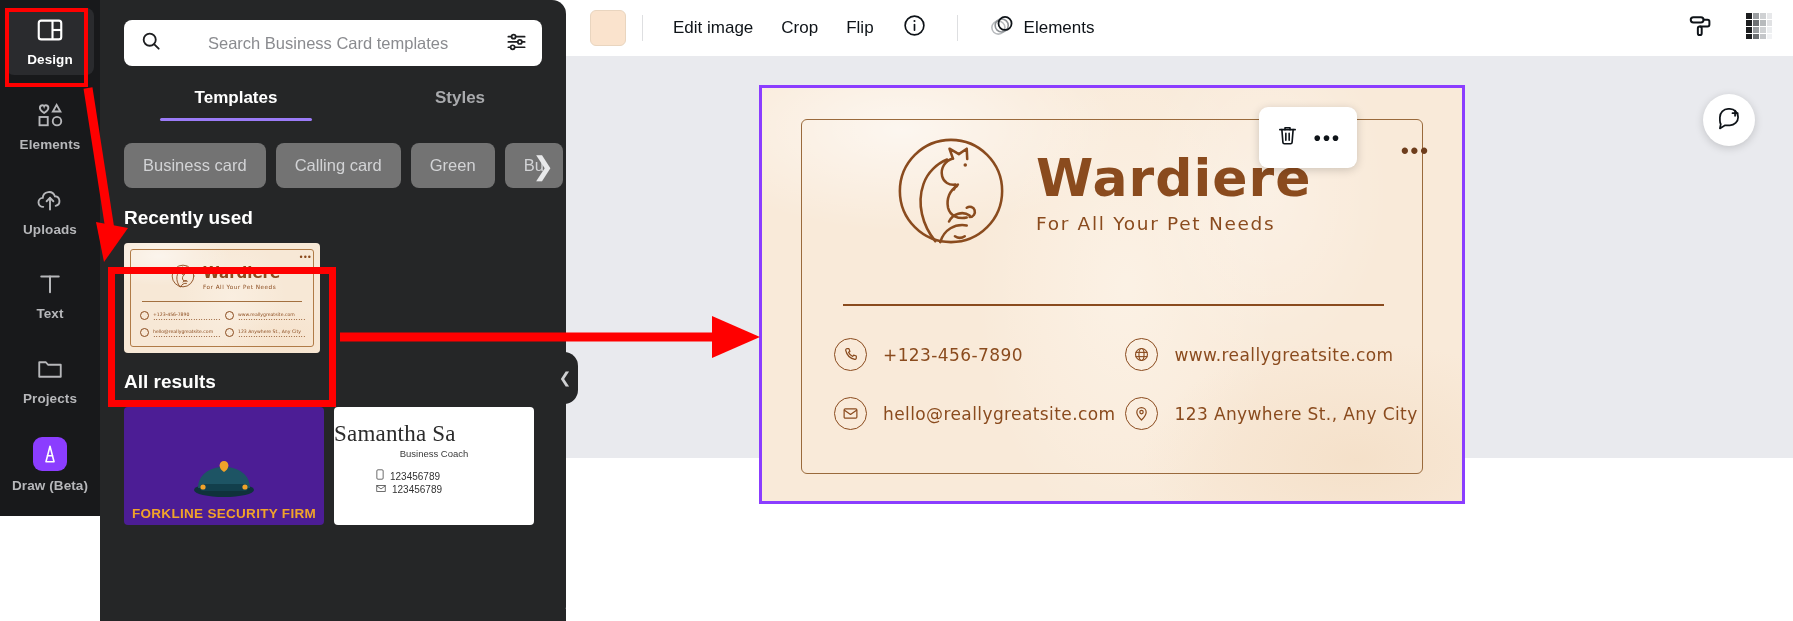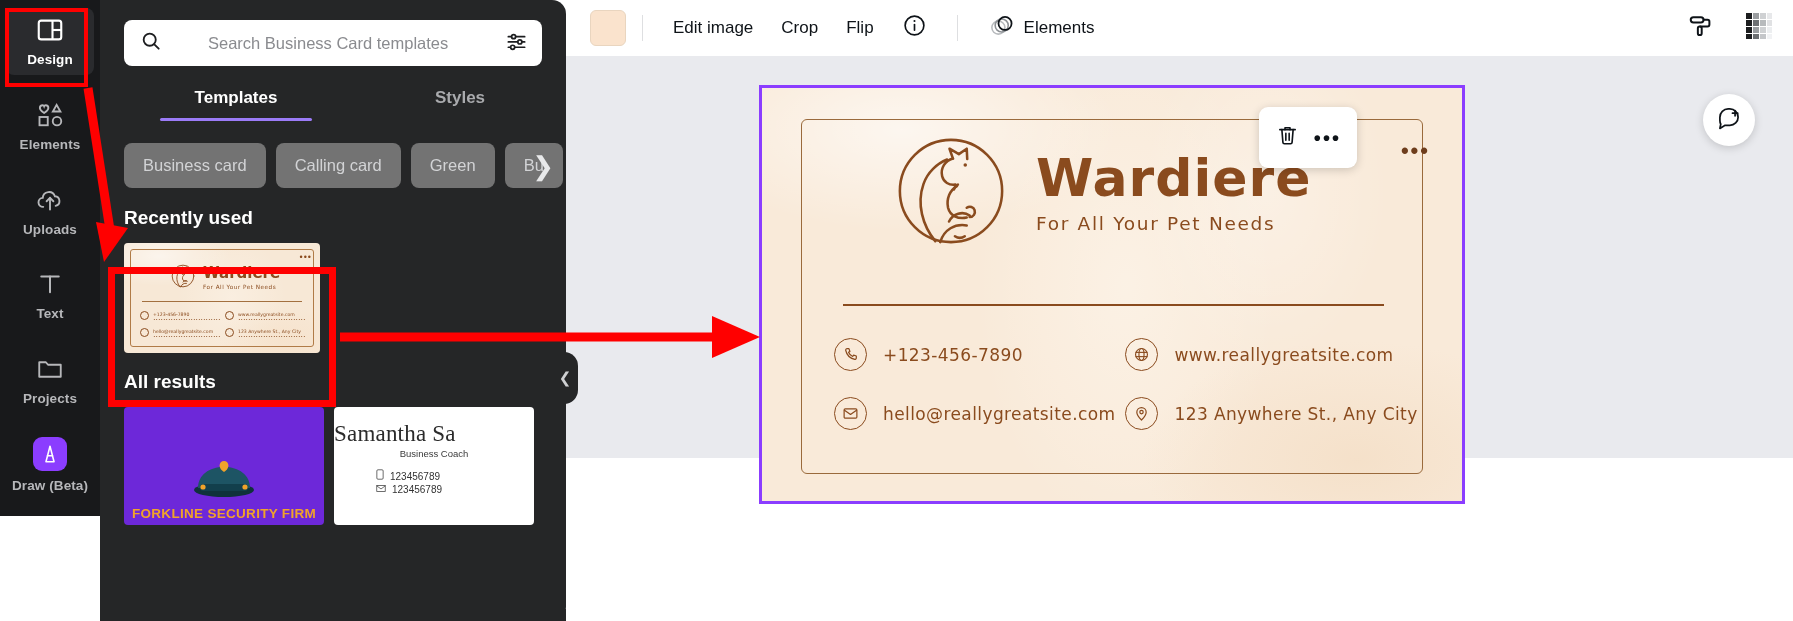--- a/index.html
+++ b/index.html
@@ -143,21 +143,21 @@
   .bcard-inner {
     position:absolute; inset:6px;
     border:1px solid #b07b47; border-radius:3px;
   }
 
   .all-results { color:#fff; font-size:19px; font-weight:bold; padding: 18px 0 0 24px; }
   .results-grid {
     display:flex; gap:10px; padding: 14px 0 0 24px;
   }
   .res-card { width: 200px; height: 118px; border-radius: 4px; overflow: hidden; position: relative; cursor:pointer; }
-  .res-dark { background:#6d28d9; display:flex; flex-direction:column; align-items:center; justify-content:flex-end; padding-bottom:4px; }
+  .res-dark { background:#4c1d95; display:flex; flex-direction:column; align-items:center; justify-content:flex-end; padding-bottom:4px; }
   .res-dark-title { color:#f0a32a; font-size:13.5px; font-weight:bold; letter-spacing:.3px; white-space:nowrap;}
   .res-light { background:#ffffff; padding: 14px 0 0 0; }
   .res-name { font-family:"Liberation Serif", serif; font-size:23px; color:#2b2b2b; letter-spacing:.2px;}
   .res-sub { text-align:center; font-size:9.5px; color:#3a3a3a; margin-top:1px; }
   .res-rows { margin: 10px 0 0 42px; font-size:10px; color:#333; line-height:13px; }
   .res-row { display:flex; gap:6px; align-items:center;}
 
   
   .collapse-handle {
     position: absolute;

